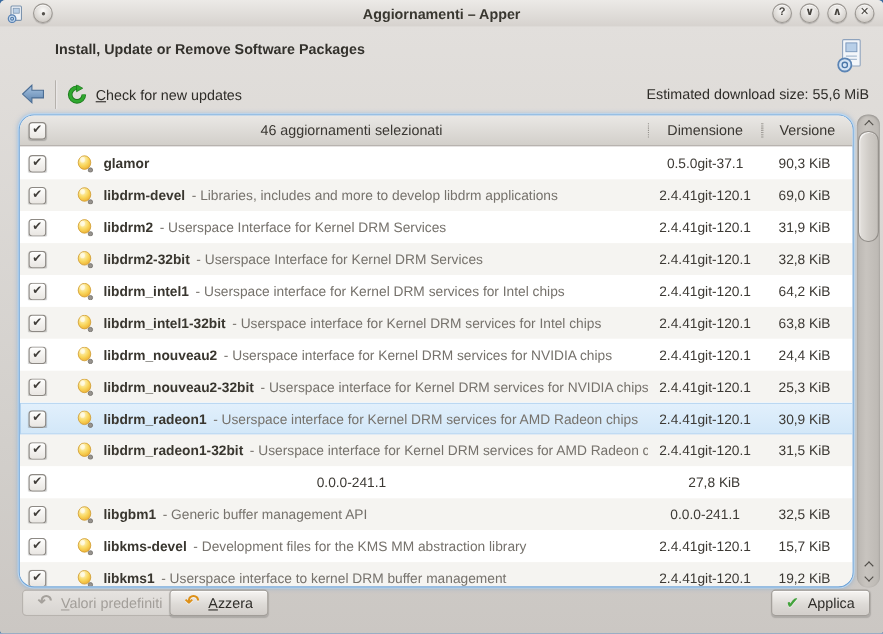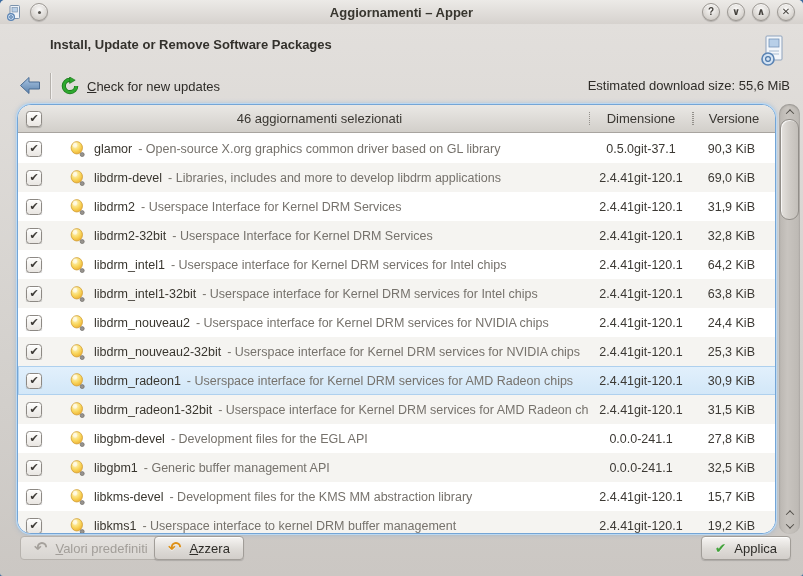--- a/index.html
+++ b/index.html
@@ -86,21 +86,21 @@
   }
   .row:nth-child(even) { background:#f5f4f1; }
   .row.selected {
     background:linear-gradient(#e2f0fc, #d2e7f8);
     box-shadow:inset 0 1px 0 #aed0ee, inset 0 -1px 0 #aed0ee, inset 1px 0 0 #aed0ee;
   }
   .cell { overflow:hidden; white-space:nowrap; }
   .cb-cell { display:flex; justify-content:flex-start; padding-left:8px; }
   .name-cell { display:flex; align-items:center; padding-left:20px; }
   .bulb-wrap { display:inline-flex; margin-right:9px; flex:none; }
-  .pkg-name { font-weight:normal; color:#39362f; margin-right:6px; }
+  .pkg-name { font-weight:bold; color:#39362f; margin-right:6px; }
   .pkg-desc { color:#76726c; }
   .ver-cell { text-align:center; color:#3c3934; }
   .size-cell { text-align:right; padding-right:20px; color:#3c3934; }
   
   .checkbox {
     width:16px; height:16px; border-radius:3.5px;
     border:1px solid #8d8984;
     background:linear-gradient(#fefefd, #e9e6e2);
     box-shadow:0 1px 1px rgba(0,0,0,.2), inset 0 1px 0 #ffffff;
     display:inline-flex; align-items:center; justify-content:center;
@@ -237,21 +237,20 @@
     </div>
     <div class="cell name-cell">
       <span class="bulb-wrap">
         <svg width="15" height="16" viewBox="0 0 15 16">
           <ellipse cx="6.8" cy="6.8" rx="5.7" ry="6.2" fill="url(#bulbGrad)" stroke="#cd982c" stroke-width="0.7"></ellipse>
           <ellipse cx="5" cy="4.2" rx="2.2" ry="2.6" fill="rgba(255,255,255,0.55)"></ellipse>
           <circle cx="12.2" cy="13.6" r="2" fill="#98948f" stroke="#6f6c67" stroke-width="0.7"></circle>
         </svg>
       </span>
       <span class="pkg-name">glamor</span>
-      <span class="pkg-desc">- Open-source X.org graphics common driver based on GL library</span>
     </div>
     <div class="cell ver-cell">0.5.0git-37.1</div>
     <div class="cell size-cell">90,3 KiB</div>
   </div>
         <div class="row">
     <div class="cell cb-cell">
       <span class="checkbox checked"></span>
     </div>
     <div class="cell name-cell">
       <span class="bulb-wrap">
@@ -407,31 +406,20 @@
       </span>
       <span class="pkg-name">libdrm_radeon1-32bit</span>
       <span class="pkg-desc">- Userspace interface for Kernel DRM services for AMD Radeon chips</span>
     </div>
     <div class="cell ver-cell">2.4.41git-120.1</div>
     <div class="cell size-cell">31,5 KiB</div>
   </div>
         <div class="row">
     <div class="cell cb-cell">
       <span class="checkbox checked"></span>
-    </div>
-    <div class="cell name-cell">
-      <span class="bulb-wrap">
-        <svg width="15" height="16" viewBox="0 0 15 16">
-          <ellipse cx="6.8" cy="6.8" rx="5.7" ry="6.2" fill="url(#bulbGrad)" stroke="#cd982c" stroke-width="0.7"></ellipse>
-          <ellipse cx="5" cy="4.2" rx="2.2" ry="2.6" fill="rgba(255,255,255,0.55)"></ellipse>
-          <circle cx="12.2" cy="13.6" r="2" fill="#98948f" stroke="#6f6c67" stroke-width="0.7"></circle>
-        </svg>
-      </span>
-      <span class="pkg-name">libgbm-devel</span>
-      <span class="pkg-desc">- Development files for the EGL API</span>
     </div>
     <div class="cell ver-cell">0.0.0-241.1</div>
     <div class="cell size-cell">27,8 KiB</div>
   </div>
         <div class="row">
     <div class="cell cb-cell">
       <span class="checkbox checked"></span>
     </div>
     <div class="cell name-cell">
       <span class="bulb-wrap">

